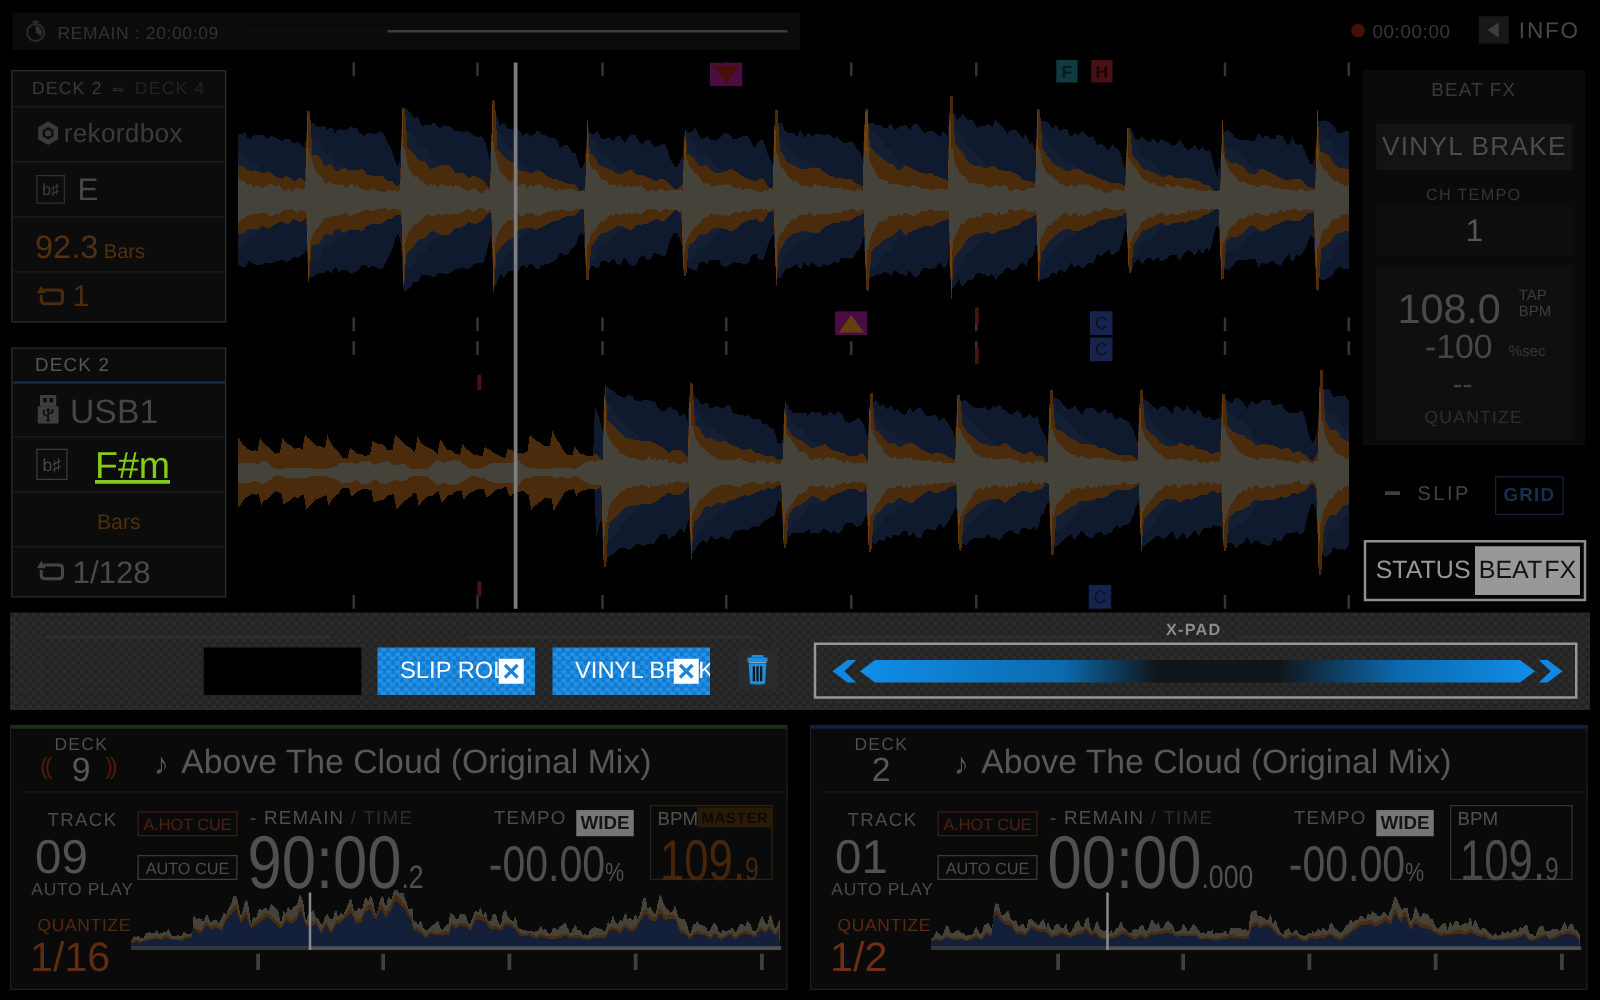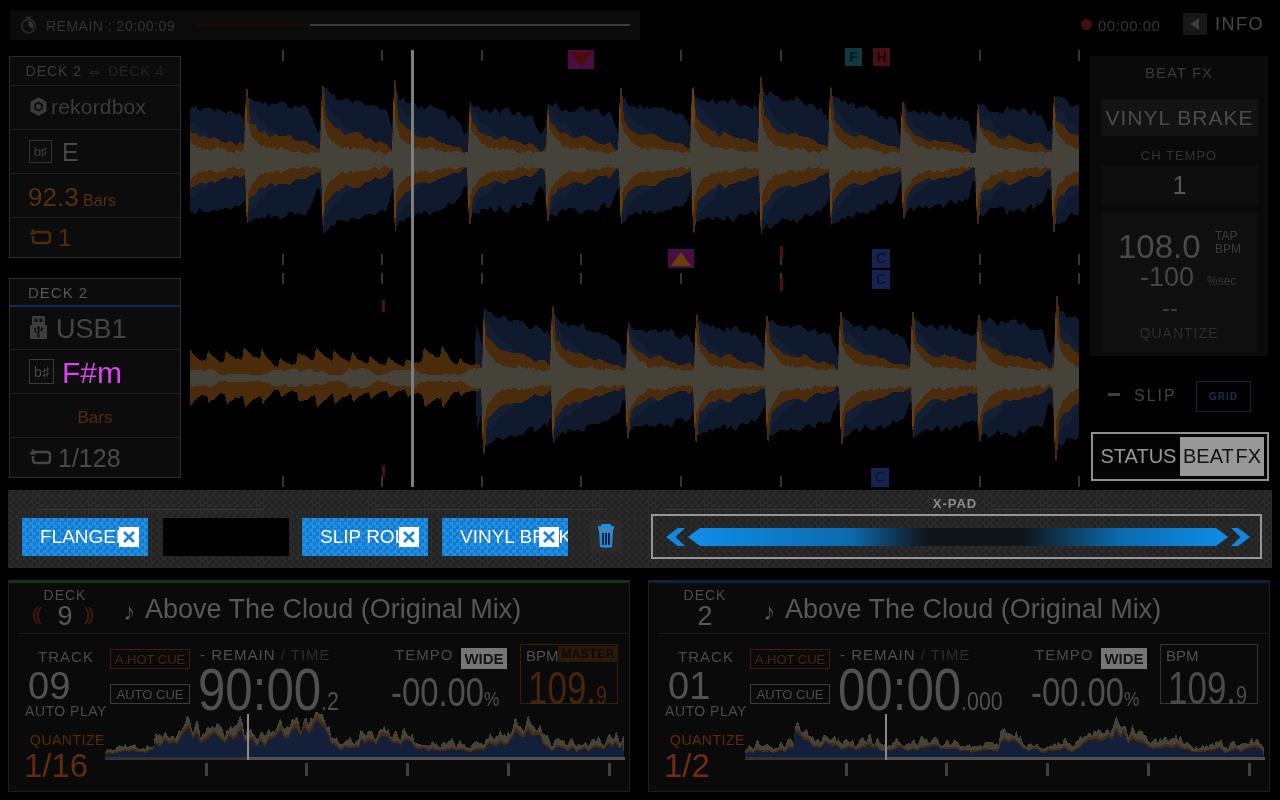--- a/index.html
+++ b/index.html
@@ -71,21 +71,21 @@
 <path d="M8.5 17 L5 15.5 L5 13.5"></path>
 <path d="M8.5 15 L12 14 L12 12.5"></path>
 </g>
 <circle cx="8.5" cy="12" r="1.4" fill="#0c0c0c"></circle>
 <circle cx="5" cy="12.8" r="1" fill="#0c0c0c"></circle>
 <rect x="11" y="11.5" width="2" height="2" fill="#0c0c0c"></rect>
 <circle cx="8.5" cy="20" r="1.3" fill="#0c0c0c"></circle>
 </svg>
 <div class="abs" style="left:56px;top:314px;font-size:27px;color:#454545;">USB1</div>
 <div class="abs" style="left:29px;top:359px;width:25px;height:25px;border:1px solid #3a3a3a;color:#484848;font-size:14px;text-align:center;line-height:24px;">b♯</div>
-<div class="abs" style="left:62px;top:356px;font-size:30px;color:#d946ef;">F#m</div>
+<div class="abs" style="left:76px;top:356px;font-size:30px;color:#84cc16;text-decoration:underline;">F#m</div>
 <div class="abs" style="left:9px;top:408px;width:172px;text-align:center;font-size:17px;color:#4f2e0d;">Bars</div>
 <svg class="abs" style="left:29px;top:448px" width="24" height="18" viewBox="0 0 24 18">
 <path d="M6 4 L18 4 Q21 4 21 7 L21 12 Q21 15 18 15 L7 15 Q4 15 4 12 L4 8" fill="none" stroke="#464646" stroke-width="2.4"></path>
 <polygon points="0.5,6.5 7.5,6.5 4,0.5" fill="#464646"></polygon>
 </svg>
 <div class="abs" style="left:58px;top:444px;font-size:25px;color:#4a4a4a;">1/128</div>
 <div class="abs" style="left:190px;top:55px;width:890px;height:210px;"><svg width="890" height="210" viewBox="0 0 890 210" shape-rendering="crispEdges">
         <polygon points="0,54 2,52 4,52 6,50 8,55 10,57 12,54 14,53 16,53 18,53 20,53 22,54 24,56 26,54 28,54 30,55 32,56 34,57 36,58 38,56 40,56 42,56 44,59 46,60 48,58 50,60 52,62 54,63 56,43 58,43 60,43 62,45 64,46 66,47 68,46 70,46 72,49 74,47 76,47 78,52 80,49 82,48 84,49 86,49 88,48 90,46 92,47 94,47 96,48 98,52 100,53 102,54 104,51 106,51 108,52 110,52 112,51 114,50 116,51 118,54 120,59 122,62 124,67 126,73 128,78 130,74 132,31 134,32 136,33 138,35 140,38 142,40 144,38 146,43 148,46 150,45 152,45 154,45 156,43 158,44 160,46 162,48 164,46 166,45 168,46 170,46 172,48 174,50 176,50 178,50 180,51 182,50 184,50 186,51 188,53 190,54 192,55 194,54 196,55 198,58 200,66 202,74 204,36 206,37 208,39 210,46 212,43 214,43 216,48 218,48 220,48 222,47 224,48 226,50 228,54 230,52 232,51 234,55 236,53 238,52 240,49 242,51 244,53 246,53 248,54 250,55 252,55 254,56 256,58 258,64 260,62 262,61 264,61 266,64 268,67 270,67 272,73 274,79 276,79 278,74 280,45 282,51 284,52 286,52 288,50 290,54 292,56 294,56 296,55 298,55 300,58 302,56 304,54 306,53 308,57 310,59 312,55 314,53 316,53 318,52 320,56 322,59 324,61 326,58 328,57 330,57 332,61 334,63 336,62 338,61 340,60 342,60 344,65 346,72 348,75 350,79 352,78 354,74 356,70 358,49 360,51 362,51 364,50 366,47 368,51 370,55 372,56 374,55 376,54 378,57 380,57 382,57 384,57 386,55 388,53 390,51 392,52 394,53 396,56 398,56 400,56 402,55 404,54 406,54 408,54 410,57 412,61 414,63 416,59 418,57 420,57 422,61 424,67 426,72 428,77 430,40 432,43 434,43 436,44 438,50 440,51 442,51 444,51 446,53 448,54 450,49 452,52 454,55 456,51 458,53 460,55 462,52 464,52 466,52 468,53 470,53 472,52 474,53 476,55 478,56 480,54 482,57 484,59 486,59 488,59 490,58 492,59 494,61 496,65 498,66 500,73 502,37 504,43 506,43 508,43 510,45 512,45 514,45 516,47 518,47 520,47 522,44 524,46 526,49 528,47 530,46 532,46 534,45 536,46 538,49 540,45 542,44 544,44 546,47 548,50 550,52 552,50 554,50 556,50 558,51 560,53 562,55 564,50 566,51 568,54 570,34 572,35 574,36 576,41 578,39 580,36 582,38 584,40 586,41 588,41 590,44 592,47 594,46 596,46 598,46 600,44 602,45 604,47 606,41 608,43 610,45 612,47 614,49 616,52 618,49 620,49 622,49 624,51 626,53 628,56 630,52 632,55 634,60 636,59 638,66 640,37 642,41 644,42 646,42 648,43 650,45 652,48 654,45 656,47 658,50 660,48 662,48 664,49 666,54 668,53 670,51 672,53 674,52 676,50 678,52 680,54 682,55 684,54 686,57 688,62 690,60 692,61 694,62 696,65 698,64 700,60 702,63 704,64 706,66 708,74 710,81 712,50 714,47 716,50 718,56 720,57 722,56 724,54 726,57 728,58 730,59 732,56 734,57 736,60 738,57 740,56 742,58 744,59 746,60 748,62 750,61 752,59 754,56 756,60 758,63 760,65 762,64 764,63 766,60 768,65 770,65 772,62 774,66 776,66 778,65 780,73 782,81 784,86 786,78 788,47 790,51 792,49 794,50 796,52 798,55 800,56 802,57 804,57 806,57 808,57 810,58 812,58 814,58 816,52 818,52 820,56 822,53 824,54 826,56 828,56 830,56 832,53 834,53 836,54 838,58 840,61 842,60 844,54 846,60 848,61 850,60 852,62 854,66 856,71 858,76 860,76 862,71 864,42 866,42 868,41 870,42 872,42 874,43 876,45 878,47 880,52 882,51 884,51 886,50 888,50 889,50 889,160 889,160 887,160 885,160 883,159 881,158 879,160 877,164 875,166 873,167 871,168 869,169 867,169 865,167 863,170 861,136 859,133 857,136 855,142 853,146 851,149 849,150 847,148 845,154 843,154 841,148 839,151 837,153 835,157 833,157 831,156 829,154 827,154 825,155 823,157 821,155 819,155 817,160 815,154 813,152 811,152 809,152 807,153 805,153 803,153 801,153 799,154 797,157 795,159 793,161 791,160 789,161 787,165 785,127 783,126 781,133 779,142 777,146 775,143 773,147 771,147 769,144 767,148 765,149 763,146 761,145 759,146 757,148 755,152 753,153 751,149 749,149 747,149 745,150 743,152 741,153 739,154 737,151 735,151 733,154 731,152 729,151 727,152 725,155 723,156 721,152 719,154 717,156 715,163 713,161 711,127 709,132 707,140 705,146 703,147 701,149 699,149 697,145 695,146 693,148 691,150 689,149 687,149 685,156 683,155 681,155 679,157 677,159 675,159 673,157 671,158 669,159 667,155 665,159 663,162 661,163 659,161 657,161 655,165 653,163 651,163 649,167 647,167 645,168 643,168 641,171 639,139 637,148 635,151 633,152 631,158 629,156 627,155 625,158 623,160 621,161 619,161 617,159 615,159 613,162 611,164 609,165 607,169 605,166 603,164 601,167 599,165 597,164 595,164 593,163 591,164 589,168 587,169 585,169 583,171 581,173 579,174 577,168 575,172 573,175 571,175 569,151 567,158 565,160 563,157 561,155 559,159 557,159 555,160 553,160 551,159 549,159 547,162 545,165 543,167 541,166 539,163 537,161 535,166 533,165 531,164 529,164 527,162 525,162 523,166 521,164 519,163 517,162 515,164 513,165 511,164 509,166 507,167 505,166 503,170 501,135 499,141 497,145 495,147 493,151 491,151 489,152 487,151 485,151 483,151 481,155 479,155 477,154 475,156 473,157 471,158 469,156 467,158 465,159 463,158 461,156 459,155 457,159 455,157 453,155 451,161 449,159 447,156 445,158 443,159 441,160 439,159 437,163 435,167 433,167 431,169 429,133 427,135 425,140 423,145 421,152 419,153 417,153 415,148 413,148 411,150 409,155 407,156 405,157 403,155 401,155 399,155 397,154 395,156 393,157 391,159 389,158 387,157 385,153 383,153 381,153 379,153 377,154 375,156 373,154 371,155 369,156 367,162 365,161 363,160 361,159 359,160 357,162 355,139 353,134 351,131 349,132 347,136 345,140 343,149 341,150 339,150 337,148 335,148 333,147 331,152 329,153 327,153 325,149 323,150 321,152 319,157 317,158 315,157 313,156 311,153 309,151 307,156 305,157 303,156 301,152 299,153 297,156 295,154 293,154 291,154 289,159 287,159 285,158 283,158 281,162 279,167 277,133 275,131 273,134 271,140 269,143 267,144 265,148 263,149 261,149 259,147 257,149 255,153 253,154 251,155 249,156 247,156 245,157 243,157 241,160 239,160 237,158 235,156 233,157 231,160 229,157 227,158 225,161 223,163 221,162 219,162 217,162 215,164 213,168 211,164 209,167 207,173 205,174 203,134 201,139 199,148 197,154 195,156 193,155 191,156 189,156 187,159 185,160 183,160 181,159 179,159 177,160 175,160 173,161 171,163 169,164 167,164 165,164 163,163 161,163 159,165 157,167 155,166 153,165 151,165 149,165 147,165 145,170 143,171 141,170 139,174 137,176 135,177 133,179 131,142 129,132 127,134 125,140 123,146 121,150 119,154 117,158 115,160 113,160 111,159 109,158 107,158 105,160 103,157 101,157 99,157 97,161 95,162 93,163 91,164 89,163 87,161 85,161 83,161 81,163 79,159 77,160 75,164 73,162 71,162 69,164 67,163 65,164 63,164 61,166 59,167 57,167 55,144 53,148 51,149 49,151 47,151 45,150 43,153 41,154 39,155 37,153 35,153 33,154 31,154 29,155 27,156 25,155 23,155 21,156 19,157 17,157 15,157 13,156 11,155 9,153 7,158 5,159 3,158 1,157 0,156" fill="#0f1a2e"></polygon>
         <polygon points="0,67 2,68 4,68 6,70 8,73 10,75 12,76 14,76 16,77 18,81 20,83 22,84 24,84 26,85 28,87 30,89 32,90 34,90 36,90 38,88 40,87 42,90 44,93 46,93 48,92 50,91 52,92 54,94 56,48 58,53 60,56 62,57 64,56 66,59 68,64 70,67 72,67 74,66 76,68 78,73 80,77 82,76 84,75 86,77 88,80 90,82 92,83 94,84 96,84 98,83 100,82 102,85 104,87 106,88 108,88 110,89 112,89 114,90 116,91 118,94 120,96 122,94 124,92 126,92 128,93 130,93 132,40 134,46 136,49 138,51 140,53 142,56 144,60 146,62 148,62 150,63 152,67 154,72 156,74 158,74 160,74 162,75 164,76 166,77 168,78 170,80 172,83 174,86 176,87 178,85 180,85 182,88 184,91 186,91 188,90 190,89 192,91 194,93 196,94 198,96 200,97 202,96 204,44 206,47 208,49 210,52 212,55 214,58 216,61 218,62 220,64 222,68 224,72 226,74 228,76 230,78 232,80 234,82 236,83 238,83 240,83 242,85 244,86 246,87 248,89 250,90 252,90 254,91 256,92 258,93 260,94 262,96 264,97 266,97 268,96 270,96 272,97 274,98 276,98 278,98 280,54 282,55 284,56 286,59 288,65 290,68 292,69 294,69 296,71 298,72 300,74 302,77 304,79 306,81 308,81 310,82 312,82 314,81 316,83 318,86 320,88 322,88 324,87 326,88 328,88 330,89 332,91 334,93 336,93 338,91 340,91 342,93 344,94 346,95 348,96 350,97 352,96 354,96 356,97 358,52 360,55 362,57 364,58 366,61 368,65 370,68 372,68 374,67 376,69 378,72 380,75 382,77 384,80 386,81 388,81 390,82 392,82 394,81 396,82 398,84 400,85 402,87 404,89 406,90 408,91 410,92 412,93 414,93 416,93 418,91 420,91 422,94 424,98 426,97 428,95 430,46 432,49 434,52 436,55 438,60 440,63 442,65 444,67 446,69 448,70 450,71 452,72 454,73 456,74 458,75 460,76 462,77 464,78 466,80 468,84 470,86 472,88 474,89 476,89 478,89 480,89 482,90 484,91 486,91 488,91 490,92 492,94 494,97 496,96 498,95 500,94 502,43 504,45 506,48 508,50 510,53 512,55 514,57 516,59 518,62 520,64 522,65 524,67 526,70 528,75 530,78 532,76 534,75 536,77 538,81 540,83 542,84 544,85 546,86 548,86 550,87 552,86 554,85 556,87 558,89 560,90 562,92 564,93 566,94 568,94 570,42 572,43 574,44 576,47 578,50 580,53 582,58 584,63 586,65 588,67 590,68 592,70 594,71 596,74 598,76 600,78 602,78 604,78 606,80 608,83 610,84 612,84 614,84 616,85 618,84 620,85 622,86 624,87 626,90 628,93 630,95 632,95 634,96 636,96 638,96 640,45 642,48 644,50 646,54 648,57 650,60 652,63 654,66 656,68 658,70 660,72 662,75 664,77 666,77 668,76 670,77 672,79 674,81 676,83 678,85 680,86 682,86 684,87 686,88 688,90 690,91 692,91 694,92 696,93 698,94 700,95 702,95 704,96 706,95 708,94 710,94 712,51 714,55 716,57 718,60 720,62 722,67 724,71 726,72 728,73 730,74 732,76 734,78 736,80 738,83 740,84 742,84 744,84 746,86 748,88 750,90 752,90 754,90 756,90 758,89 760,89 762,90 764,91 766,91 768,92 770,93 772,96 774,98 776,98 778,98 780,99 782,100 784,101 786,101 788,58 790,60 792,63 794,65 796,65 798,63 800,65 802,67 804,68 806,72 808,76 810,78 812,79 814,80 816,80 818,78 820,79 822,82 824,84 826,85 828,87 830,88 832,88 834,89 836,90 838,92 840,92 842,92 844,92 846,92 848,92 850,93 852,94 854,95 856,95 858,94 860,95 862,98 864,51 866,53 868,53 870,55 872,56 874,58 876,62 878,67 880,70 882,70 884,71 886,72 888,74 889,74 889,136 889,136 887,137 885,138 883,140 881,140 879,141 877,145 875,151 873,153 871,154 869,156 867,157 865,158 863,161 861,114 859,116 857,116 855,115 853,115 851,117 849,118 847,118 845,118 843,118 841,118 839,118 837,119 835,120 833,121 831,122 829,122 827,124 825,126 823,127 821,130 819,132 817,131 815,130 813,130 811,132 809,133 807,136 805,140 803,142 801,144 799,146 797,146 795,145 793,146 791,149 789,151 787,153 785,109 783,110 781,111 779,111 777,112 775,112 773,113 771,116 769,118 767,118 765,119 763,120 761,121 759,122 757,121 755,120 753,120 751,120 749,121 747,123 745,125 743,126 741,126 739,126 737,129 735,131 733,133 731,135 729,137 727,138 725,138 723,141 721,145 719,149 717,151 715,154 713,157 711,116 709,117 707,116 705,114 703,115 701,115 699,115 697,116 695,117 693,118 691,119 689,120 687,121 685,123 683,124 681,123 679,124 677,126 675,128 673,130 671,132 669,134 667,133 665,133 663,134 661,137 659,139 657,141 655,143 653,145 651,148 649,151 647,154 645,158 643,161 641,164 639,114 637,114 635,114 633,115 631,115 629,116 627,119 625,122 623,123 621,124 619,126 617,125 615,125 613,126 611,126 609,126 607,128 605,131 603,132 601,132 599,133 597,135 595,138 593,139 591,141 589,142 587,144 585,146 583,149 581,154 579,158 577,161 575,164 573,166 571,167 569,115 567,116 565,116 563,117 561,119 559,120 557,122 555,124 553,124 551,123 549,123 547,124 545,124 543,125 541,126 539,127 537,131 535,134 533,135 531,133 529,133 527,137 525,142 523,144 521,146 519,147 517,149 515,152 513,154 511,156 509,158 507,161 505,164 503,166 501,116 499,116 497,114 495,113 493,114 491,117 489,119 487,119 485,119 483,120 481,120 479,121 477,121 475,121 473,122 471,123 469,124 467,128 465,131 463,132 461,133 459,135 457,136 455,137 453,138 451,138 449,140 447,141 445,142 443,144 441,146 439,148 437,152 435,157 433,160 431,163 429,116 427,114 425,112 423,114 421,118 419,119 417,118 415,117 413,117 411,118 409,118 407,120 405,121 403,122 401,124 399,126 397,127 395,128 393,129 391,128 389,128 387,129 385,130 383,132 381,134 379,136 377,139 375,142 373,143 371,142 369,143 367,147 365,151 363,152 361,154 359,156 357,160 355,114 353,114 351,113 349,114 347,114 345,115 343,116 341,118 339,119 337,118 335,116 333,118 331,120 329,122 327,122 325,122 323,122 321,122 319,122 317,126 315,129 313,129 311,128 309,129 307,129 305,130 303,132 301,135 299,137 297,139 295,140 293,141 291,141 289,143 287,148 285,153 283,154 281,155 279,157 277,112 275,112 273,112 271,114 269,114 267,113 265,112 263,113 261,115 259,116 257,118 255,119 253,120 251,120 249,121 247,122 245,123 243,125 241,126 239,127 237,127 235,128 233,129 231,131 229,133 227,135 225,136 223,140 221,145 219,147 217,149 215,150 213,153 211,156 209,159 207,162 205,165 203,115 201,113 199,113 197,115 195,117 193,118 191,120 189,121 187,120 185,119 183,121 181,124 179,125 177,124 175,123 173,125 171,129 169,131 167,132 165,134 163,135 161,135 159,136 157,136 155,137 153,140 151,145 149,148 147,148 145,149 143,152 141,156 139,158 137,160 135,162 133,166 131,116 129,117 127,118 125,118 123,117 121,114 119,115 117,118 115,120 113,121 111,121 109,122 107,122 105,122 103,124 101,127 99,128 97,127 95,126 93,127 91,127 89,129 87,132 85,134 83,134 81,133 79,135 77,139 75,143 73,143 71,142 69,144 67,149 65,153 63,153 61,153 59,155 57,160 55,115 53,117 51,118 49,119 47,117 45,117 43,119 41,122 39,122 37,120 35,119 33,120 31,120 29,121 27,124 25,126 23,126 21,126 19,128 17,131 15,134 13,134 11,134 9,136 7,139 5,141 3,142 1,142 0,143" fill="#151f34"></polygon>
         <polygon points="0,77 2,78 4,78 6,79 8,81 10,82 12,82 14,81 16,82 18,83 20,84 22,83 24,82 26,83 28,84 30,86 32,87 34,87 36,88 38,86 40,86 42,87 44,89 46,90 48,88 50,87 52,88 54,90 56,34 58,34 60,69 62,69 64,69 66,71 68,75 70,78 72,77 74,76 76,78 78,81 80,82 82,81 84,80 86,79 88,81 90,81 92,81 94,81 96,81 98,80 100,80 102,82 104,85 106,85 108,86 110,86 112,86 114,86 116,86 118,88 120,90 122,90 124,90 126,93 128,94 130,92 132,31 134,31 136,63 138,65 140,67 142,69 144,72 146,73 148,74 150,74 152,77 154,80 156,80 158,79 160,78 162,78 164,77 166,77 168,77 170,78 172,80 174,83 176,84 178,83 180,83 182,85 184,87 186,88 188,86 190,86 192,87 194,88 196,89 198,91 200,94 202,96 204,25 206,26 208,64 210,66 212,69 214,71 216,73 218,74 220,75 222,77 224,80 226,81 228,82 230,82 232,83 234,83 236,83 238,82 240,81 242,82 244,83 246,85 248,86 250,87 252,88 254,88 256,89 258,90 260,90 262,91 264,92 266,92 268,92 270,92 272,95 274,98 276,98 278,96 280,41 282,68 284,69 286,71 288,75 290,78 292,78 294,79 296,80 298,81 300,81 302,83 304,84 306,84 308,84 310,83 312,82 314,81 316,81 318,84 320,85 322,85 324,85 326,86 328,87 330,87 332,89 334,90 336,90 338,88 340,88 342,89 344,91 346,93 348,95 350,97 352,96 354,94 356,92 358,44 360,68 362,69 364,71 366,73 368,76 370,78 372,78 374,77 376,78 378,80 380,82 382,83 384,83 386,83 388,83 390,82 392,81 394,80 396,81 398,82 400,83 402,85 404,86 406,87 408,88 410,89 412,89 414,90 416,89 418,88 420,87 422,90 424,94 426,96 428,95 430,33 432,33 434,65 436,68 438,72 440,75 442,76 444,77 446,78 448,79 450,80 452,80 454,80 456,80 458,79 460,79 462,79 464,79 466,80 468,82 470,83 472,84 474,86 476,86 478,87 480,87 482,87 484,88 486,88 488,88 490,88 492,89 494,91 496,92 498,93 500,94 502,33 504,32 506,62 508,64 510,67 512,69 514,70 516,72 518,73 520,75 522,76 524,76 526,78 528,81 530,82 532,79 534,77 536,78 538,79 540,80 542,81 544,82 546,83 548,83 550,84 552,84 554,83 556,84 558,86 560,86 562,87 564,88 566,88 568,90 570,22 572,22 574,60 576,62 578,65 580,67 582,71 584,74 586,76 588,77 590,78 592,78 594,78 596,79 598,80 600,79 602,78 604,78 606,78 608,80 610,81 612,81 614,82 616,82 618,82 620,83 622,84 624,85 626,86 628,89 630,89 632,90 634,90 636,91 638,93 640,32 642,33 644,64 646,67 648,70 650,72 652,75 654,77 656,78 658,79 660,80 662,81 664,82 666,82 668,80 670,80 672,80 674,81 676,81 678,83 680,84 682,84 684,85 686,86 688,87 690,88 692,89 694,89 696,90 698,91 700,91 702,91 704,91 706,92 708,93 710,94 712,47 714,47 716,69 718,72 720,74 722,77 724,80 726,81 728,81 730,82 732,83 734,84 736,85 738,86 740,87 742,86 744,85 746,85 748,86 750,87 752,87 754,87 756,87 758,87 760,87 762,88 764,89 766,89 768,90 770,90 772,92 774,93 776,93 778,94 780,96 782,99 784,100 786,99 788,41 790,71 792,73 794,75 796,76 798,75 800,76 802,77 804,78 806,80 808,83 810,84 812,84 814,84 816,83 818,80 820,80 822,81 824,82 826,83 828,84 830,85 832,86 834,87 836,88 838,89 840,89 842,89 844,88 846,88 848,88 850,88 852,90 854,92 856,94 858,95 860,95 862,95 864,33 866,66 868,67 870,68 872,69 874,70 876,74 878,77 880,79 882,79 884,79 886,80 888,80 889,80 889,130 889,130 887,130 885,130 883,131 881,131 879,132 877,134 875,138 873,140 871,141 869,142 867,144 865,177 863,177 861,115 859,115 857,115 855,117 853,119 851,121 849,122 847,122 845,122 843,122 841,121 839,121 837,122 835,123 833,124 831,125 829,125 827,127 825,128 823,129 821,130 819,130 817,129 815,127 813,126 811,126 809,126 807,128 805,131 803,132 801,134 799,135 797,135 795,134 793,136 791,138 789,168 787,169 785,111 783,111 781,113 779,115 777,116 775,117 773,117 771,119 769,120 767,121 765,121 763,121 761,122 759,123 757,123 755,122 753,123 751,123 749,123 747,124 745,125 743,125 741,124 739,123 737,124 735,125 733,126 731,127 729,128 727,129 725,129 723,131 721,135 719,138 717,140 715,163 713,163 711,115 709,116 707,118 705,118 703,119 701,119 699,119 697,120 695,120 693,121 691,121 689,122 687,123 685,125 683,126 681,126 679,127 677,128 675,129 673,130 671,130 669,130 667,129 665,128 663,128 661,129 659,130 657,131 655,133 653,134 651,136 649,139 647,141 645,145 643,147 641,177 639,116 637,118 635,119 633,120 631,121 629,121 627,123 625,125 623,126 621,126 619,127 617,128 615,128 613,129 611,129 609,130 607,131 605,132 603,132 601,131 599,130 597,131 595,131 593,132 591,132 589,133 587,134 585,135 583,137 581,141 579,144 577,146 575,149 573,151 571,188 569,120 567,121 565,122 563,122 561,123 559,124 557,125 555,126 553,126 551,126 549,126 547,127 545,128 543,129 541,129 539,130 537,131 535,133 533,132 531,129 529,128 527,131 525,133 523,134 521,135 519,136 517,137 515,139 513,141 511,142 509,144 507,147 505,178 503,177 501,115 499,117 497,118 495,118 493,120 491,121 489,122 487,122 485,122 483,122 481,123 479,123 477,123 475,124 473,125 471,126 469,127 467,129 465,131 463,131 461,131 459,131 457,130 455,130 453,130 451,130 449,131 447,131 445,132 443,133 441,135 439,136 437,140 435,144 433,146 431,177 429,115 427,114 425,115 423,118 421,122 419,123 417,122 415,120 413,121 411,121 409,121 407,122 405,123 403,124 401,126 399,128 397,129 395,130 393,130 391,128 389,128 387,127 385,127 383,127 381,128 379,129 377,131 375,132 373,133 371,132 369,133 367,136 365,138 363,140 361,141 359,166 357,166 355,117 353,115 351,113 349,114 347,116 345,118 343,120 341,122 339,122 337,121 335,120 333,121 331,122 329,123 327,124 325,124 323,125 321,125 319,125 317,127 315,129 313,129 311,127 309,127 307,126 305,126 303,126 301,128 299,129 297,130 295,131 293,131 291,132 289,133 287,137 285,140 283,142 281,169 279,169 277,113 275,112 273,114 271,116 269,118 267,118 265,118 263,118 261,119 259,120 257,121 255,122 253,122 251,123 249,124 247,125 245,126 243,127 241,128 239,129 237,128 235,127 233,127 231,127 229,128 227,128 225,129 223,131 221,134 219,136 217,137 215,138 213,140 211,143 209,145 207,148 205,185 203,115 201,115 199,117 197,120 195,122 193,123 191,124 189,124 187,123 185,122 183,124 181,126 179,127 177,127 175,127 173,129 171,131 169,133 167,133 165,133 163,133 161,132 159,131 157,130 155,130 153,132 151,135 149,136 147,136 145,137 143,139 141,142 139,144 137,146 135,148 133,179 131,118 129,117 127,117 125,118 123,120 121,120 119,121 117,123 115,124 113,124 111,124 109,124 107,124 105,125 103,126 101,129 99,130 97,129 95,129 93,129 91,129 89,129 87,130 85,131 83,130 81,128 79,128 77,131 75,133 73,133 71,132 69,133 67,137 65,140 63,141 61,141 59,143 57,176 55,119 53,121 51,122 49,123 47,121 45,120 43,122 41,124 39,124 37,123 35,122 33,123 31,124 29,125 27,127 25,128 23,127 21,126 19,126 17,128 15,129 13,128 11,128 9,128 7,130 5,131 3,132 1,132 0,133" fill="#4a2c0d"></polygon>
@@ -160,35 +160,30 @@
 <div class="abs" style="left:1101px;top:165px;width:157px;height:40px;background:#0e0e0e;color:#565656;font-size:25px;text-align:center;line-height:40px;">1</div>
 <div class="abs" style="left:1101px;top:212px;width:157px;height:140px;background:#0f0f0f;"></div>
 <div class="abs" style="left:1118px;top:228px;font-size:33px;color:#4a4a4a;">108.0</div>
 <div class="abs" style="left:1215px;top:230px;font-size:12px;color:#3c3c3c;line-height:13px;">TAP<br>BPM</div>
 <div class="abs" style="left:1140px;top:262px;font-size:27px;color:#464646;">-100</div>
 <div class="abs" style="left:1207px;top:274px;font-size:12px;color:#383838;">%sec</div>
 <div class="abs" style="left:1162px;top:294px;font-size:24px;color:#404040;">--</div>
 <div class="abs" style="left:1090px;top:325px;width:178px;text-align:center;font-size:14px;color:#2e2e2e;letter-spacing:1px;">QUANTIZE</div>
 <div class="abs" style="left:1108px;top:393px;width:12px;height:3px;background:#3e3e3e;"></div>
 <div class="abs" style="left:1134px;top:387px;font-size:16px;color:#434343;letter-spacing:2px;">SLIP</div>
-<div class="abs" style="left:1196px;top:381px;width:55px;height:31px;border:1px solid #122340;color:#163052;font-size:10px;font-weight:bold;text-align:center;line-height:29px;letter-spacing:1px;">GRID</div>
+<div class="abs" style="left:1196px;top:381px;width:55px;height:31px;border:1px solid #122340;color:#163052;font-size:15px;font-weight:bold;text-align:center;line-height:29px;letter-spacing:1px;">GRID</div>
 <div class="abs" style="left:1091px;top:432px;width:178px;height:49px;background:#050505;border:2px solid #8f8f8f;"></div>
 <div class="abs" style="left:1097px;top:438px;width:83px;height:37px;color:#989898;font-size:20px;text-align:center;line-height:37px;">STATUS</div>
 <div class="abs" style="left:1180px;top:437px;width:84px;height:39px;background:#989898;color:#121212;font-size:20px;text-align:center;line-height:39px;">BEAT FX</div>
 <div class="abs checker" style="left:8px;top:490px;width:1264px;height:78px;"></div>
 <div class="hline" style="left:36px;width:228px;"></div>
 <div class="hline" style="left:376px;width:228px;"></div>
 <div class="abs lbl" style="left:648px;top:496px;width:614px;text-align:center;">X-PAD</div>
 <div class="hline" style="left:664px;width:256px;"></div>
 <div class="hline" style="left:992px;width:256px;"></div>
-<div class="fxbtn bluechecker" style="left:22px;">FLANGER<div class="fxx">
-        <svg width="14" height="14" viewBox="0 0 14 14">
-          <path d="M2 2 L12 12 M12 2 L2 12" stroke="#1b82d6" stroke-width="2.6"></path>
-        </svg>
-      </div></div>
 <div class="abs" style="left:163px;top:518px;width:126px;height:38px;background:#000;"></div>
 <div class="fxbtn bluechecker" style="left:302px;">SLIP ROLL<div class="fxx">
         <svg width="14" height="14" viewBox="0 0 14 14">
           <path d="M2 2 L12 12 M12 2 L2 12" stroke="#1b82d6" stroke-width="2.6"></path>
         </svg>
       </div></div>
 <div class="fxbtn bluechecker" style="left:442px;">VINYL BRAKE<div class="fxx">
         <svg width="14" height="14" viewBox="0 0 14 14">
           <path d="M2 2 L12 12 M12 2 L2 12" stroke="#1b82d6" stroke-width="2.6"></path>
         </svg>

